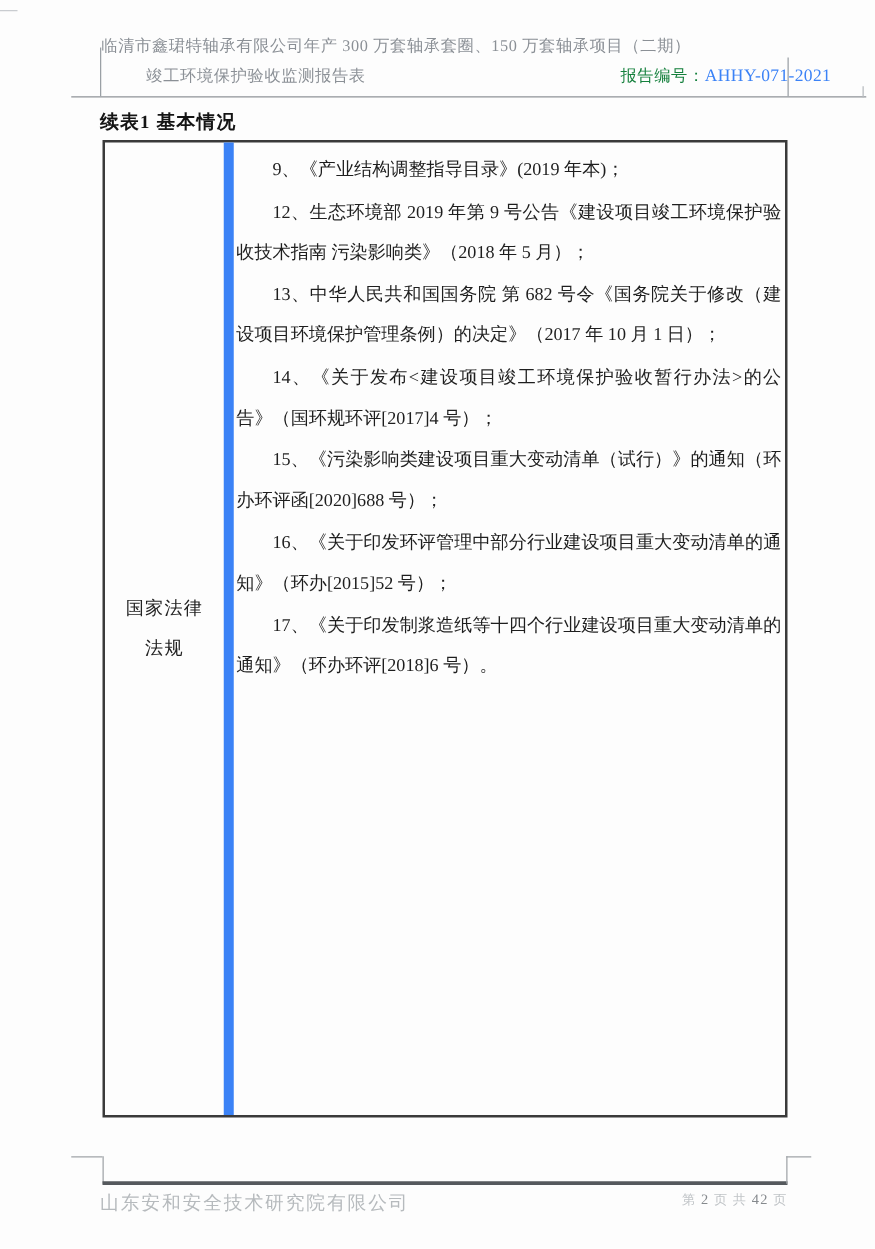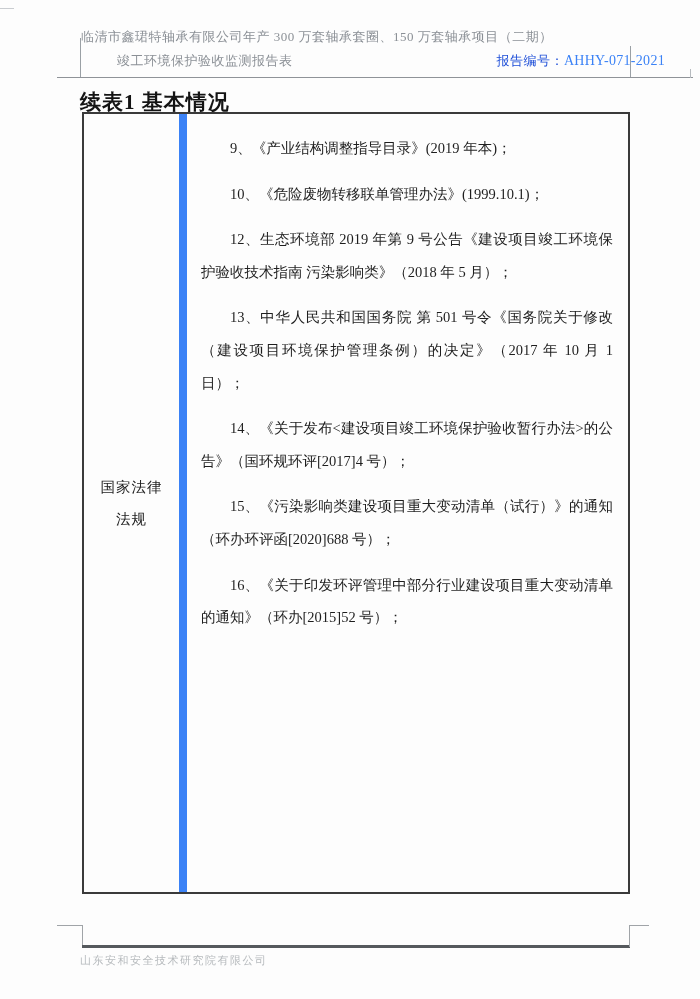--- a/index.html
+++ b/index.html
@@ -15,66 +15,66 @@
   
   .h-line1{
     position:absolute;left:81px;top:28px;width:548px;
     font-size:13px;color:#8b9096;letter-spacing:0.5px;white-space:nowrap;
   }
   .h-line2{
     position:absolute;left:81px;top:52px;width:548px;
     font-size:13px;color:#8b9096;letter-spacing:0.5px;
     display:flex;justify-content:space-between;align-items:baseline;margin-left:36px;
   }
-  .report-no-label{color:#1d4ed8;}
+  .report-no-label{color:#15803d;}
   .report-no-value{color:#3b82f6;font-size:14px;letter-spacing:0.3px;}
   .header-rule{position:absolute;left:57px;top:77px;width:636px;height:1px;background:#8f9398;}
   .vmark{position:absolute;width:1px;background:#9aa0a5;}
   .vmark-left{left:80px;top:38px;height:39px;}
   .vmark-right{left:630px;top:46px;height:31px;}
 
   
   .section-title{
     position:absolute;left:80px;top:88px;margin:0;
-    font-size:21px;font-weight:bold;color:#141414;letter-spacing:1px;
+    font-size:15px;font-weight:bold;color:#141414;letter-spacing:1px;
   }
 
   
   .table{
     position:absolute;left:82px;top:112px;width:548px;height:782px;
     border:2px solid #3a3a3a;box-sizing:border-box;
     display:flex;
   }
   .cell-label{
     width:103px;flex:0 0 103px;border-right:8px solid #3b82f6;box-sizing:border-box;
     display:flex;align-items:center;justify-content:center;
   }
   .cell-label span{
     display:block;width:5em;text-align:center;
     font-size:14.5px;line-height:32px;color:#222;letter-spacing:1px;
   }
   .cell-content{
     flex:1;padding:5px 2px 0 1px;box-sizing:border-box;overflow:hidden;
   }
   .cell-content p{
-    margin:13px;text-indent:2em;text-align:justify;
+    margin:1px;text-indent:2em;text-align:justify;
     font-size:14.5px;line-height:32.6px;color:#1e1e1e;
   }
 
   
   .fbracket{position:absolute;background:#a0a4a8;}
   .fb-left-h{left:57px;top:925px;width:25px;height:1px;}
   .fb-left-v{left:82px;top:925px;width:1px;height:22px;}
   .fb-right-v{left:629px;top:925px;width:1px;height:22px;}
   .fb-right-h{left:629px;top:925px;width:20px;height:1px;}
   .footer-rule{position:absolute;left:82px;top:945px;width:548px;height:3px;background:#55595d;}
 
   .footer-company{
     position:absolute;left:80px;top:953px;
-    font-size:11px;color:#b6babd;letter-spacing:1.5px;
+    font-size:15px;color:#b6babd;letter-spacing:1.5px;
   }
   .footer-page{
     position:absolute;right:70px;top:953px;width:200px;text-align:right;
     font-size:10.5px;color:#c0c4c7;letter-spacing:1px;
   }
   .footer-page .num{color:#85898d;font-size:11.5px;}
 </style>
 </head>
 <body>
 
@@ -99,38 +99,46 @@
   <h1 class="section-title">续表1 基本情况</h1>
 
   <div class="table">
     <div class="cell-label">
       <span>国家法律法规</span>
     </div>
     <div class="cell-content">
 
         <p class="item">9、《产业结构调整指导目录》(2019 年本)；</p>
 
-        <p class="item">10、《危险废物转移联单管理办法》(1999.10.1)；</p>
 
 
         <p class="item">12、生态环境部 2019 年第 9 号公告《建设项目竣工环境保护验收技术指南 污染影响类》（2018 年 5 月）；</p>
 
-        <p class="item">13、中华人民共和国国务院 第 501 号令《国务院关于修改（建设项目环境保护管理条例）的决定》（2017 年 10 月 1 日）；</p>
+        <p class="item">13、中华人民共和国国务院 第 682 号令《国务院关于修改（建设项目环境保护管理条例）的决定》（2017 年 10 月 1 日）；</p>
 
         <p class="item">14、《关于发布&lt;建设项目竣工环境保护验收暂行办法&gt;的公告》（国环规环评[2017]4 号）；</p>
 
         <p class="item">15、《污染影响类建设项目重大变动清单（试行）》的通知（环办环评函[2020]688 号）；</p>
 
         <p class="item">16、《关于印发环评管理中部分行业建设项目重大变动清单的通知》（环办[2015]52 号）；</p>
 
+        <p class="item">17、《关于印发制浆造纸等十四个行业建设项目重大变动清单的通知》（环办环评[2018]6 号）。</p>
       </div>
   </div>
 
   <div class="fbracket fb-left-h"></div>
   <div class="fbracket fb-left-v"></div>
   <div class="footer-rule"></div>
   <div class="fbracket fb-right-v"></div>
   <div class="fbracket fb-right-h"></div>
 
   <div class="footer-company">山东安和安全技术研究院有限公司</div>
 
+  <div class="footer-page">
+    <span>第</span>
+    <span class="num">2</span>
+    <span>页</span>
+    <span>共</span>
+    <span class="num">42</span>
+    <span>页</span>
+  </div>
 
 </div>
 
 </body></html>

